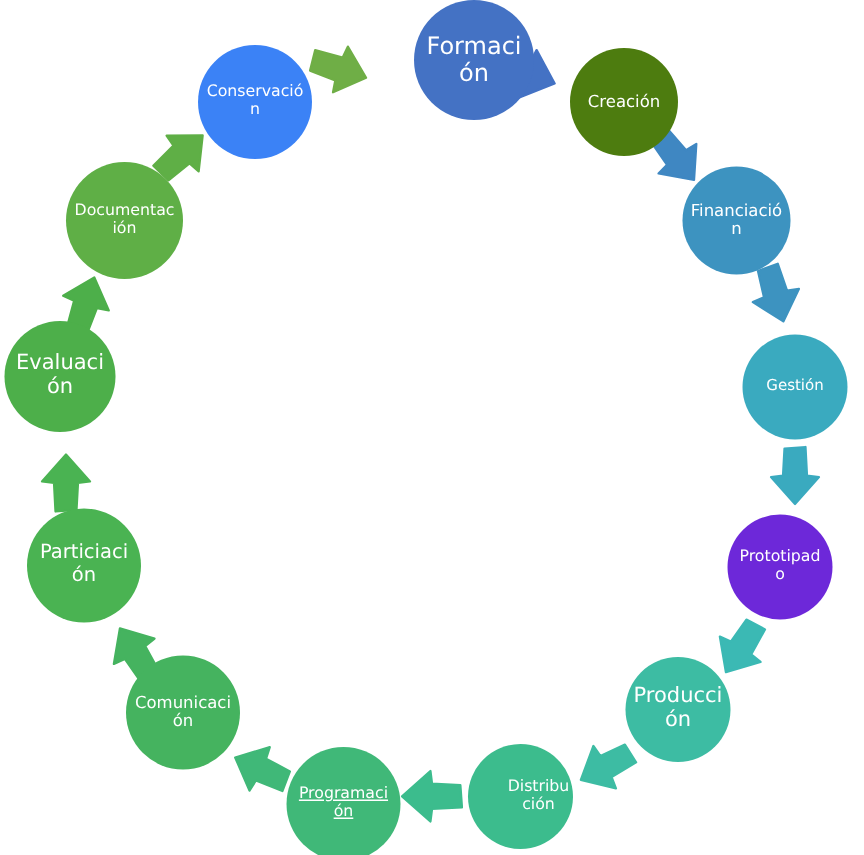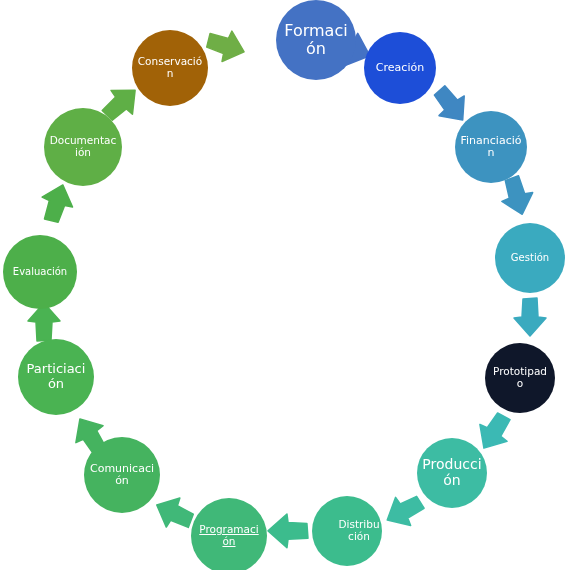--- a/index.html
+++ b/index.html
@@ -84,49 +84,49 @@
     </svg>
     <svg class="arrow-svg" width="40" height="34" viewBox="0 0 40 34" style="left: 37px; top: 186px; transform: rotate(288deg);">
       <path d="M1,10 L20,9 L21,1 L39,17 L21,33 L20,25 L2,24 Z" fill="#4DAF4A" stroke="#4DAF4A" stroke-width="1.5" stroke-linejoin="round"></path>
     </svg>
     <svg class="arrow-svg" width="40" height="34" viewBox="0 0 40 34" style="left: 101px; top: 86px; transform: rotate(318deg);">
       <path d="M1,10 L20,9 L21,1 L39,17 L21,33 L20,25 L2,24 Z" fill="#5FAF46" stroke="#5FAF46" stroke-width="1.5" stroke-linejoin="round"></path>
     </svg>
     <div class="cycle-stage" style="left: 276px; top: 0px; width: 80px; height: 80px; background: rgb(68, 114, 196); font-size: 16px;">
       <span class="stage-label" style="color: rgb(255, 255, 255);">Formación</span>
     </div>
-    <div class="cycle-stage" style="left: 364px; top: 32px; width: 72px; height: 72px; background: #1d4ed8; font-size: 11px;">
+    <div class="cycle-stage" style="left: 380px; top: 32px; width: 72px; height: 72px; background: #4d7c0f; font-size: 11px;">
       <span class="stage-label" style="color: rgb(255, 255, 255);">Creación</span>
     </div>
     <div class="cycle-stage" style="left: 455px; top: 111px; width: 72px; height: 72px; background: rgb(61, 147, 192); font-size: 11px;">
       <span class="stage-label" style="color: rgb(255, 255, 255);">Financiación</span>
     </div>
     <div class="cycle-stage" style="left: 495px; top: 223px; width: 70px; height: 70px; background: rgb(58, 170, 191); font-size: 10px;">
       <span class="stage-label" style="color: rgb(255, 255, 255);">Gestión</span>
     </div>
-    <div class="cycle-stage" style="left: 485px; top: 343px; width: 70px; height: 70px; background: #0f172a; font-size: 10.5px;">
+    <div class="cycle-stage" style="left: 485px; top: 343px; width: 70px; height: 70px; background: #6d28d9; font-size: 10.5px;">
       <span class="stage-label" style="color: rgb(255, 255, 255);">Prototipado</span>
     </div>
     <div class="cycle-stage" style="left: 417px; top: 438px; width: 70px; height: 70px; background: rgb(61, 188, 163); font-size: 14px; justify-content: center;">
       <span class="stage-label" style="color: rgb(255, 255, 255);">Producción</span>
     </div>
     <div class="cycle-stage" style="left: 312px; top: 496px; width: 70px; height: 70px; background: rgb(60, 188, 141); font-size: 10.5px;">
       <span class="stage-label" style="color: rgb(255, 255, 255); margin-left: 24px;">Distribución</span>
     </div>
     <div class="cycle-stage" style="left: 191px; top: 498px; width: 76px; height: 76px; background: rgb(64, 184, 120); font-size: 10.5px; text-decoration: underline;">
       <span class="stage-label" style="color: rgb(255, 255, 255);">Programación</span>
     </div>
     <div class="cycle-stage" style="left: 84px; top: 437px; width: 76px; height: 76px; background: rgb(69, 179, 95); font-size: 11px;">
       <span class="stage-label" style="color: rgb(255, 255, 255);">Comunicación</span>
     </div>
     <div class="cycle-stage" style="left: 18px; top: 339px; width: 76px; height: 76px; background: rgb(74, 179, 82); font-size: 13px;">
       <span class="stage-label" style="color: rgb(255, 255, 255);">Particiación</span>
     </div>
-    <div class="cycle-stage" style="left: 3px; top: 235px; width: 74px; height: 74px; background: rgb(77, 175, 74); font-size: 10px;">
+    <div class="cycle-stage" style="left: 3px; top: 214px; width: 74px; height: 74px; background: rgb(77, 175, 74); font-size: 14px;">
       <span class="stage-label" style="color: rgb(255, 255, 255);">Evaluación</span>
     </div>
     <div class="cycle-stage" style="left: 44px; top: 108px; width: 78px; height: 78px; background: rgb(95, 175, 70); font-size: 10.5px;">
       <span class="stage-label" style="color: rgb(255, 255, 255);">Documentación</span>
     </div>
-    <div class="cycle-stage" style="left: 132px; top: 30px; width: 76px; height: 76px; background: #a16207; font-size: 10.5px; align-items: center;">
+    <div class="cycle-stage" style="left: 132px; top: 30px; width: 76px; height: 76px; background: #3b82f6; font-size: 10.5px; align-items: center;">
       <span class="stage-label" style="color: rgb(255, 255, 255);">Conservación</span>
     </div>
   </div>
 
 </body></html>

